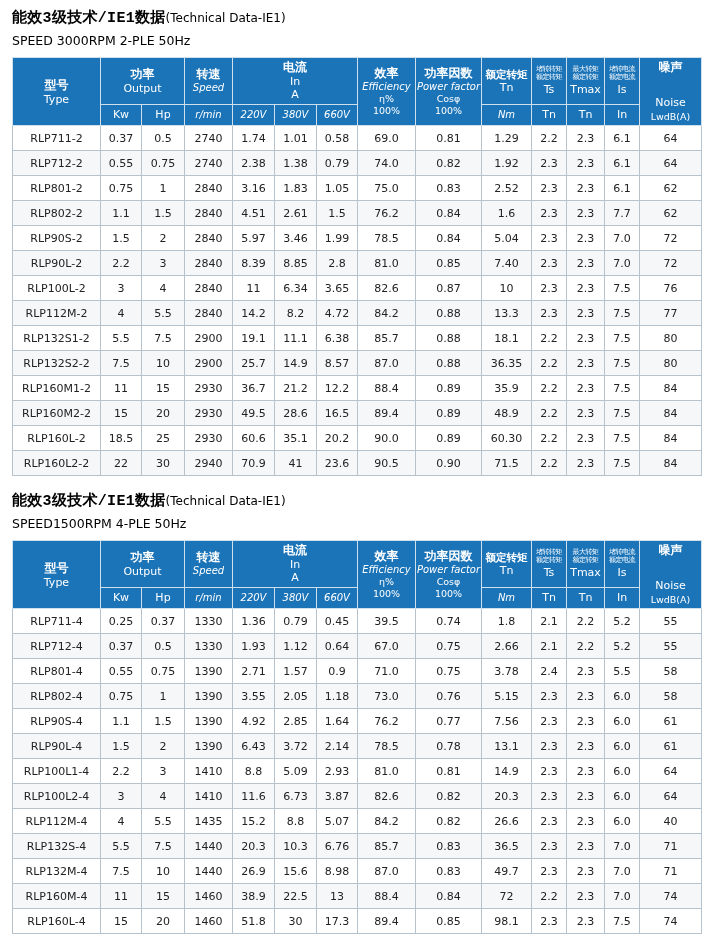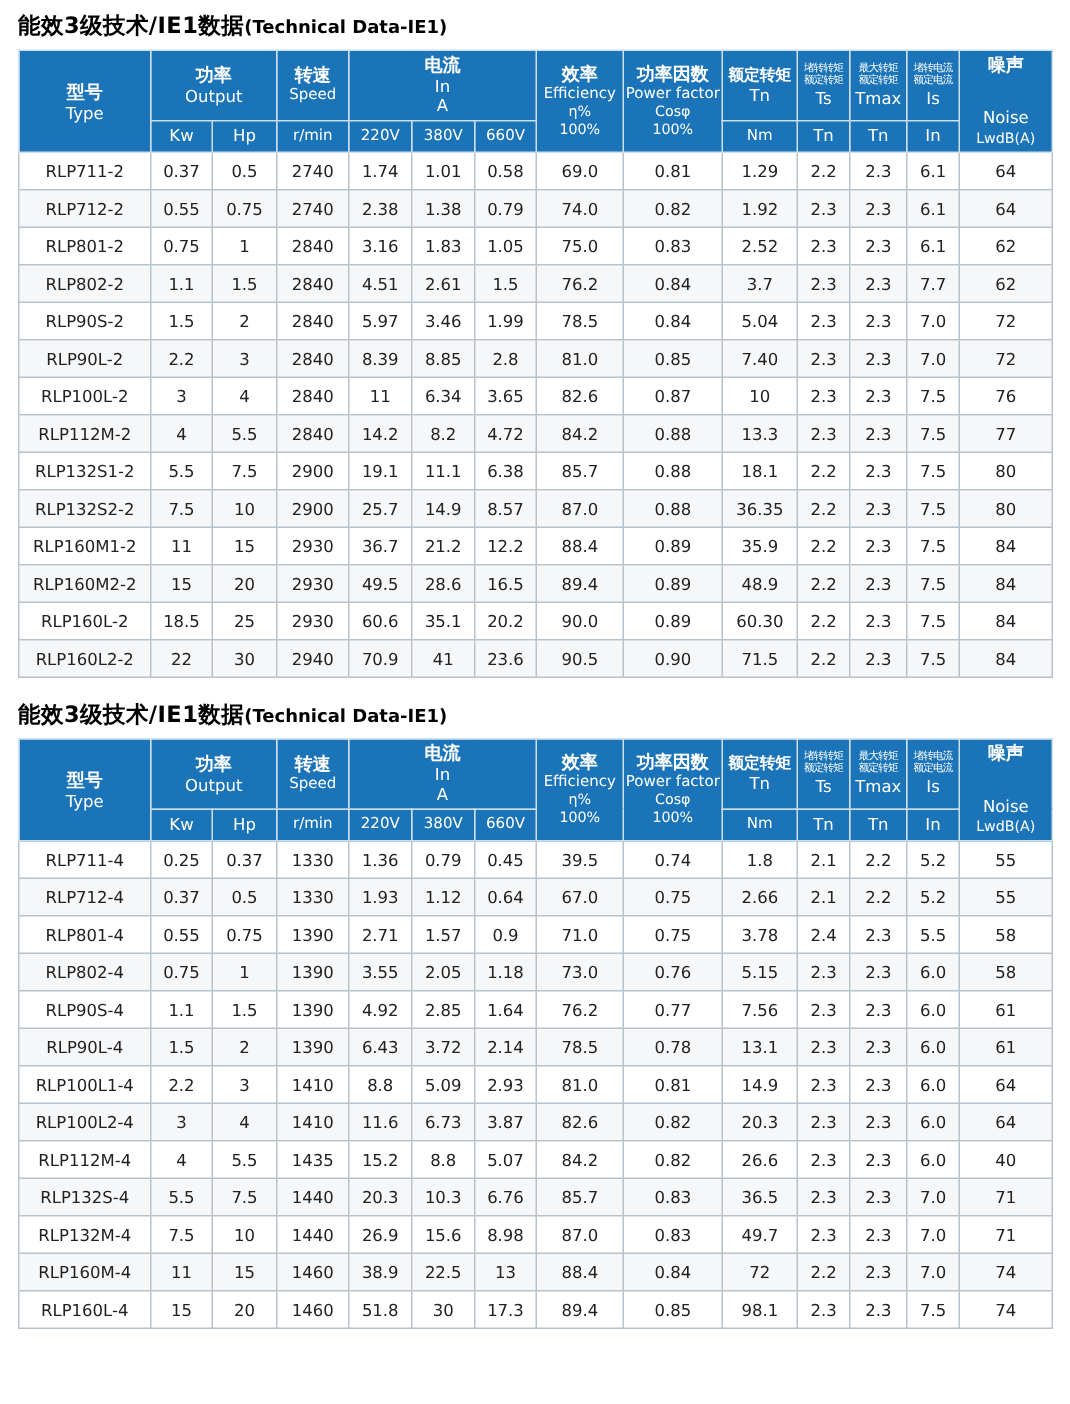--- a/index.html
+++ b/index.html
@@ -5,22 +5,22 @@
   * { box-sizing: border-box; margin: 0; padding: 0; }
   html, body { background: #ffffff; }
   body {
     width: 713px;
     font-family: "DejaVu Sans", "Liberation Sans", sans-serif;
     color: #111;
   }
   .page { padding: 8px 12px 2px 12px; }
   .section { margin-bottom: 15px; }
   .section-title { font-size: 15px; color: #000; margin-bottom: 5px; line-height: 19px; }
-  .title-cn { font-weight: bold; letter-spacing: .3px; }
-  .title-en { font-size: 12px; font-weight: bold; }
+  .title-cn { font-weight: bold; letter-spacing: .3px; font-family: Liberation Mono, monospace; }
+  .title-en { font-size: 12px; font-weight: normal; }
   .section-subtitle { font-size: 12.5px; color: #000; margin-bottom: 8px; line-height: 16px; }
 
   table.spec {
     border-collapse: collapse;
     width: 689px;
     table-layout: fixed;
     border: 1px solid #9db1bf;
   }
   .spec th {
     background: #1b74b8;
@@ -43,21 +43,21 @@
     padding: 0 2px;
     background: #ffffff;
     overflow: hidden;
     white-space: nowrap;
   }
   .spec tbody tr:nth-child(even) td { background: #f5f7f9; }
 
   .cn   { font-size: 12px; font-weight: bold; line-height: 15px; }
   .cn-s { font-size: 10.5px; font-weight: bold; line-height: 13px; }
   .en   { font-size: 11px; line-height: 13px; }
-  .en-s { font-size: 10px; line-height: 12px; }
+  .en-s { font-size: 10px; line-height: 12px; font-style: italic; }
   .small{ font-size: 9.5px; line-height: 12px; }
   .tiny { font-size: 7px; line-height: 8px; letter-spacing: -0.5px; }
   .gap-top { margin-top: 21px; }
   .gap-top-sm { margin-top: 2px; }
 
   
   col.c-type  { width: 88px; }
   col.c-kw    { width: 41px; }
   col.c-hp    { width: 43px; }
   col.c-speed { width: 48px; }
@@ -74,20 +74,21 @@
 </style>
 </head>
 <body>
 
 <div class="page">
 
   <div class="section">
     <div class="section-title">
       <span class="title-cn">能效3级技术/IE1数据</span><span class="title-en">(Technical Data-IE1)</span>
     </div>
+    <div class="section-subtitle">SPEED 3000RPM 2-PLE 50Hz</div>
 
     <table class="spec">
       <colgroup>
         <col class="c-type">
           <col class="c-kw">
           <col class="c-hp">
           <col class="c-speed">
         <col class="c-220">
           <col class="c-380">
           <col class="c-660">
@@ -240,21 +241,21 @@
           <tr>
             <td>RLP802-2</td>
             <td>1.1</td>
             <td>1.5</td>
             <td>2840</td>
             <td>4.51</td>
             <td>2.61</td>
             <td>1.5</td>
             <td>76.2</td>
             <td>0.84</td>
-            <td>3.7</td>
+            <td>1.6</td>
             <td>2.3</td>
             <td>2.3</td>
             <td>7.7</td>
             <td>62</td>
           </tr>
           <tr>
             <td>RLP90S-2</td>
             <td>1.5</td>
             <td>2</td>
             <td>2840</td>
@@ -414,20 +415,21 @@
             <td>84</td>
           </tr>
         </tbody>
     </table>
   </div>
 
   <div class="section">
     <div class="section-title">
       <span class="title-cn">能效3级技术/IE1数据</span><span class="title-en">(Technical Data-IE1)</span>
     </div>
+    <div class="section-subtitle">SPEED1500RPM 4-PLE 50Hz</div>
 
     <table class="spec">
       <colgroup>
         <col class="c-type">
           <col class="c-kw">
           <col class="c-hp">
           <col class="c-speed">
         <col class="c-220">
           <col class="c-380">
           <col class="c-660">

